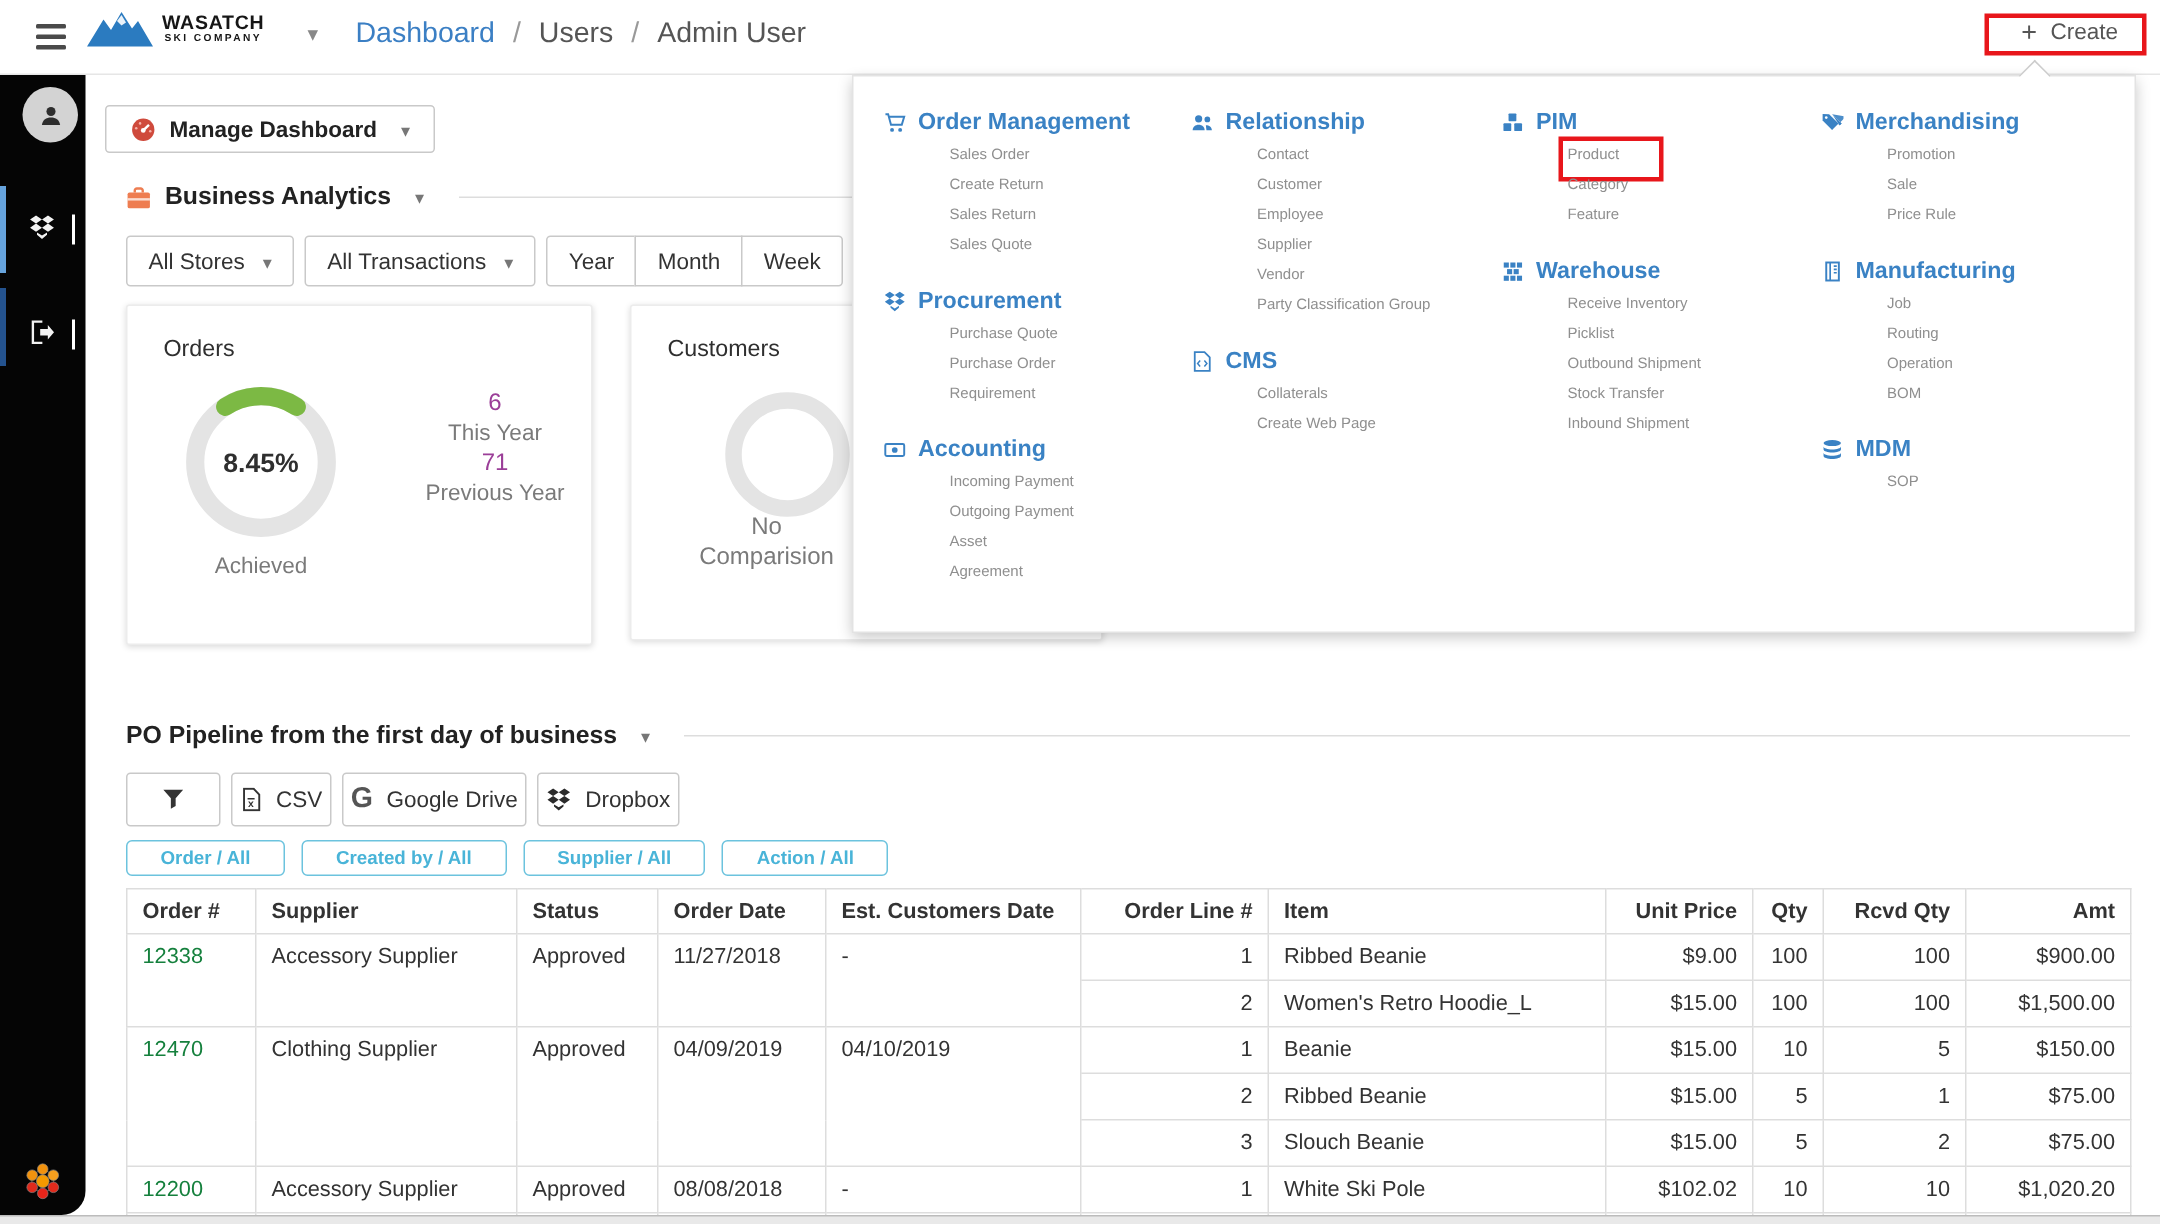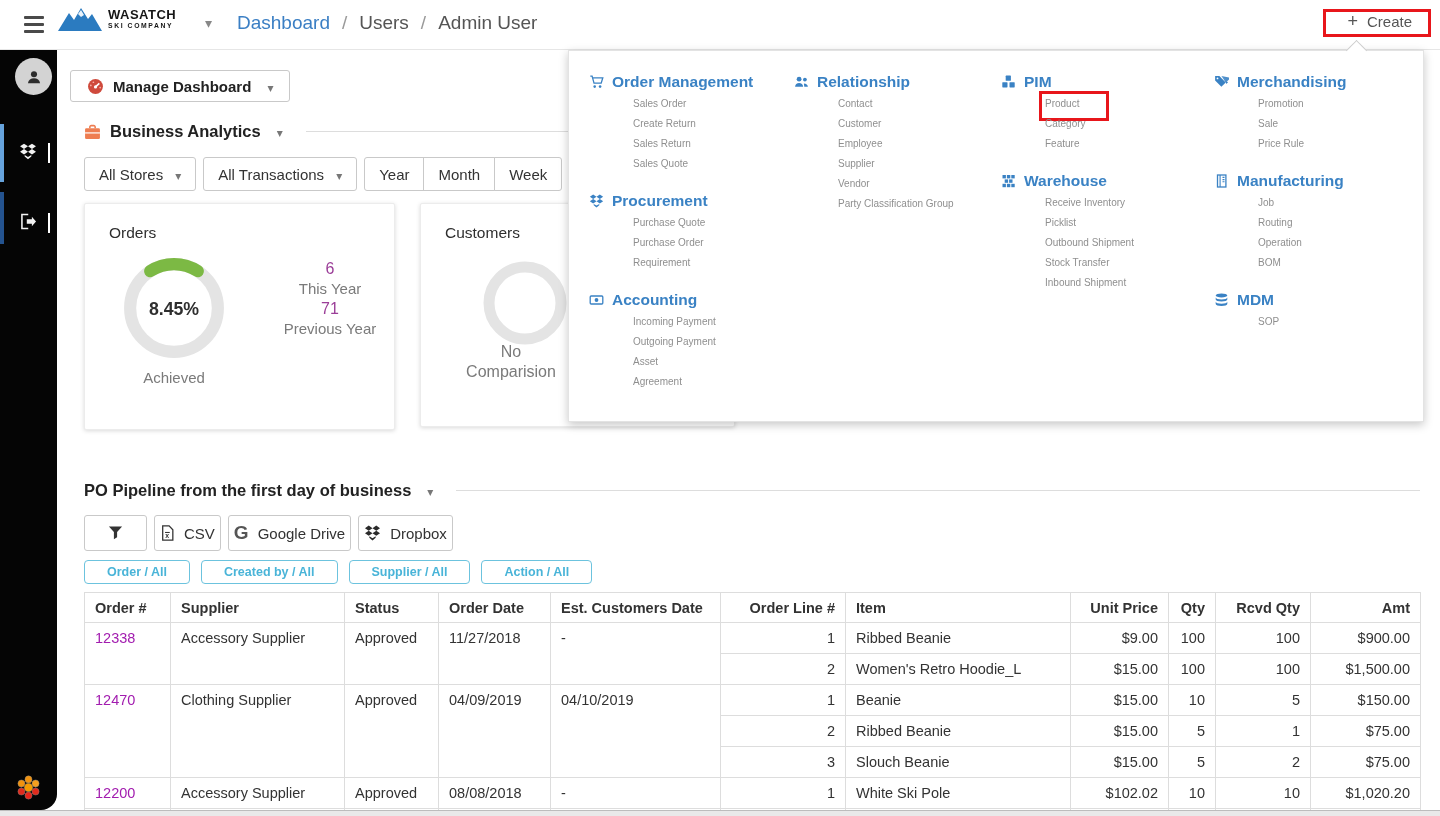--- a/index.html
+++ b/index.html
@@ -5,21 +5,21 @@
   * { margin:0; padding:0; box-sizing:border-box; }
   html,body { width:1440px; height:816px; overflow:hidden; background:#fff;
     font-family:"Liberation Sans","DejaVu Sans",sans-serif; color:#333; }
   #app { position:relative; width:1440px; height:816px; background:#fff; }
 
   
   .topbar { position:absolute; left:0; top:0; width:1440px; height:50px; background:#fff;
     border-bottom:1px solid #e6e6e6; z-index:20; }
   .hamburger { position:absolute; left:24px; top:16px; width:20px; height:17px; cursor:pointer; }
   .hamburger span { display:block; height:3px; background:#4a4a4a; border-radius:1px; margin-bottom:4px; }
-  .brand { position:absolute; left:58px; top:6px; display:flex; align-items:center; gap:6px; }
+  .brand { position:absolute; left:58px; top:6px; display:flex; align-items:center; gap:6px;text-align:center; }
   .brand-text { line-height:1; }
   .brand-l1 { font-size:13px; font-weight:800; letter-spacing:.5px; color:#161616; }
   .brand-l2 { font-size:6.8px; font-weight:700; letter-spacing:1.6px; color:#161616; margin-top:2px; }
   .caret::after { content:"▾"; color:#777; margin-left:7px; font-size:12px; }
   .brand-caret { position:absolute; left:205px; top:14px; }
   .brand-caret::after { content:"▾"; color:#888; font-size:14px; }
   .breadcrumb { position:absolute; left:237px; top:12px; font-size:19px; color:#555; display:flex; gap:12px; }
   .breadcrumb .bc-link { color:#3b7fc4; cursor:pointer; }
   .breadcrumb .bc-sep { color:#999; }
   .create-btn { position:absolute; right:28px; top:12px; font-size:15px; color:#555; cursor:pointer; display:flex; align-items:center; gap:9px; }
@@ -93,21 +93,21 @@
     color:#49b4d8; font-size:12.5px; font-weight:700; display:inline-flex; align-items:center; cursor:pointer;
     font-family:"Liberation Sans","DejaVu Sans",sans-serif; }
 
   .po-table { position:absolute; left:84px; top:592px; width:1336px; border-collapse:collapse; table-layout:fixed; }
   .po-table th, .po-table td { border:1px solid #ddd; padding:4px 10px; font-size:14.5px; color:#333;
     overflow:hidden; white-space:nowrap; }
   .po-table th { height:30px; font-weight:700; text-align:left; }
   .po-table td { height:31px; }
   .po-table td.span { vertical-align:top; padding-top:7px; }
   .po-table .r { text-align:right; }
-  .po-table a { color:#a21caf; text-decoration:none; cursor:pointer; }
+  .po-table a { color:#15803d; text-decoration:none; cursor:pointer; }
   .po-table tr.partial td { height:4px; padding:0; border-bottom:none; }
   .bottom-strip { position:absolute; left:0; top:810px; width:1440px; height:6px; background:#e9e9e9;
     border-top:1px solid #bcbcbc; z-index:35; }
 
   svg { display:block; }
 </style>
 </head>
 <body>
 
 <div id="app">
@@ -309,20 +309,33 @@
             </svg>
             <span>Relationship</span>
           </h3>
         <ul>
           <li>Contact</li>
           <li>Customer</li>
           <li>Employee</li>
           <li>Supplier</li>
           <li>Vendor</li>
           <li>Party Classification Group</li>
+        </ul>
+      </div>
+      <div class="menu-sec">
+        <h3>
+            <svg width="15" height="14" viewBox="0 0 14 14" fill="none" stroke="#3a82c4">
+              <path stroke-width="1.2" d="M2 .8h6.5L12 4.2v9H2z"></path>
+              <path stroke-width="1" d="m5.6 6.4-1.7 2 1.7 2m2.8-4 1.7 2-1.7 2"></path>
+            </svg>
+            <span>CMS</span>
+          </h3>
+        <ul>
+          <li>Collaterals</li>
+          <li>Create Web Page</li>
         </ul>
       </div>
     </div>
 
     <div class="menu-col mc2">
       <div class="menu-sec">
         <h3>
             <svg width="15" height="14" viewBox="0 0 14 14" fill="#3a82c4">
               <rect x="4.2" y=".6" width="5.2" height="5.2" rx=".6"></rect>
               <rect x=".8" y="7.2" width="5.2" height="5.2" rx=".6"></rect>

